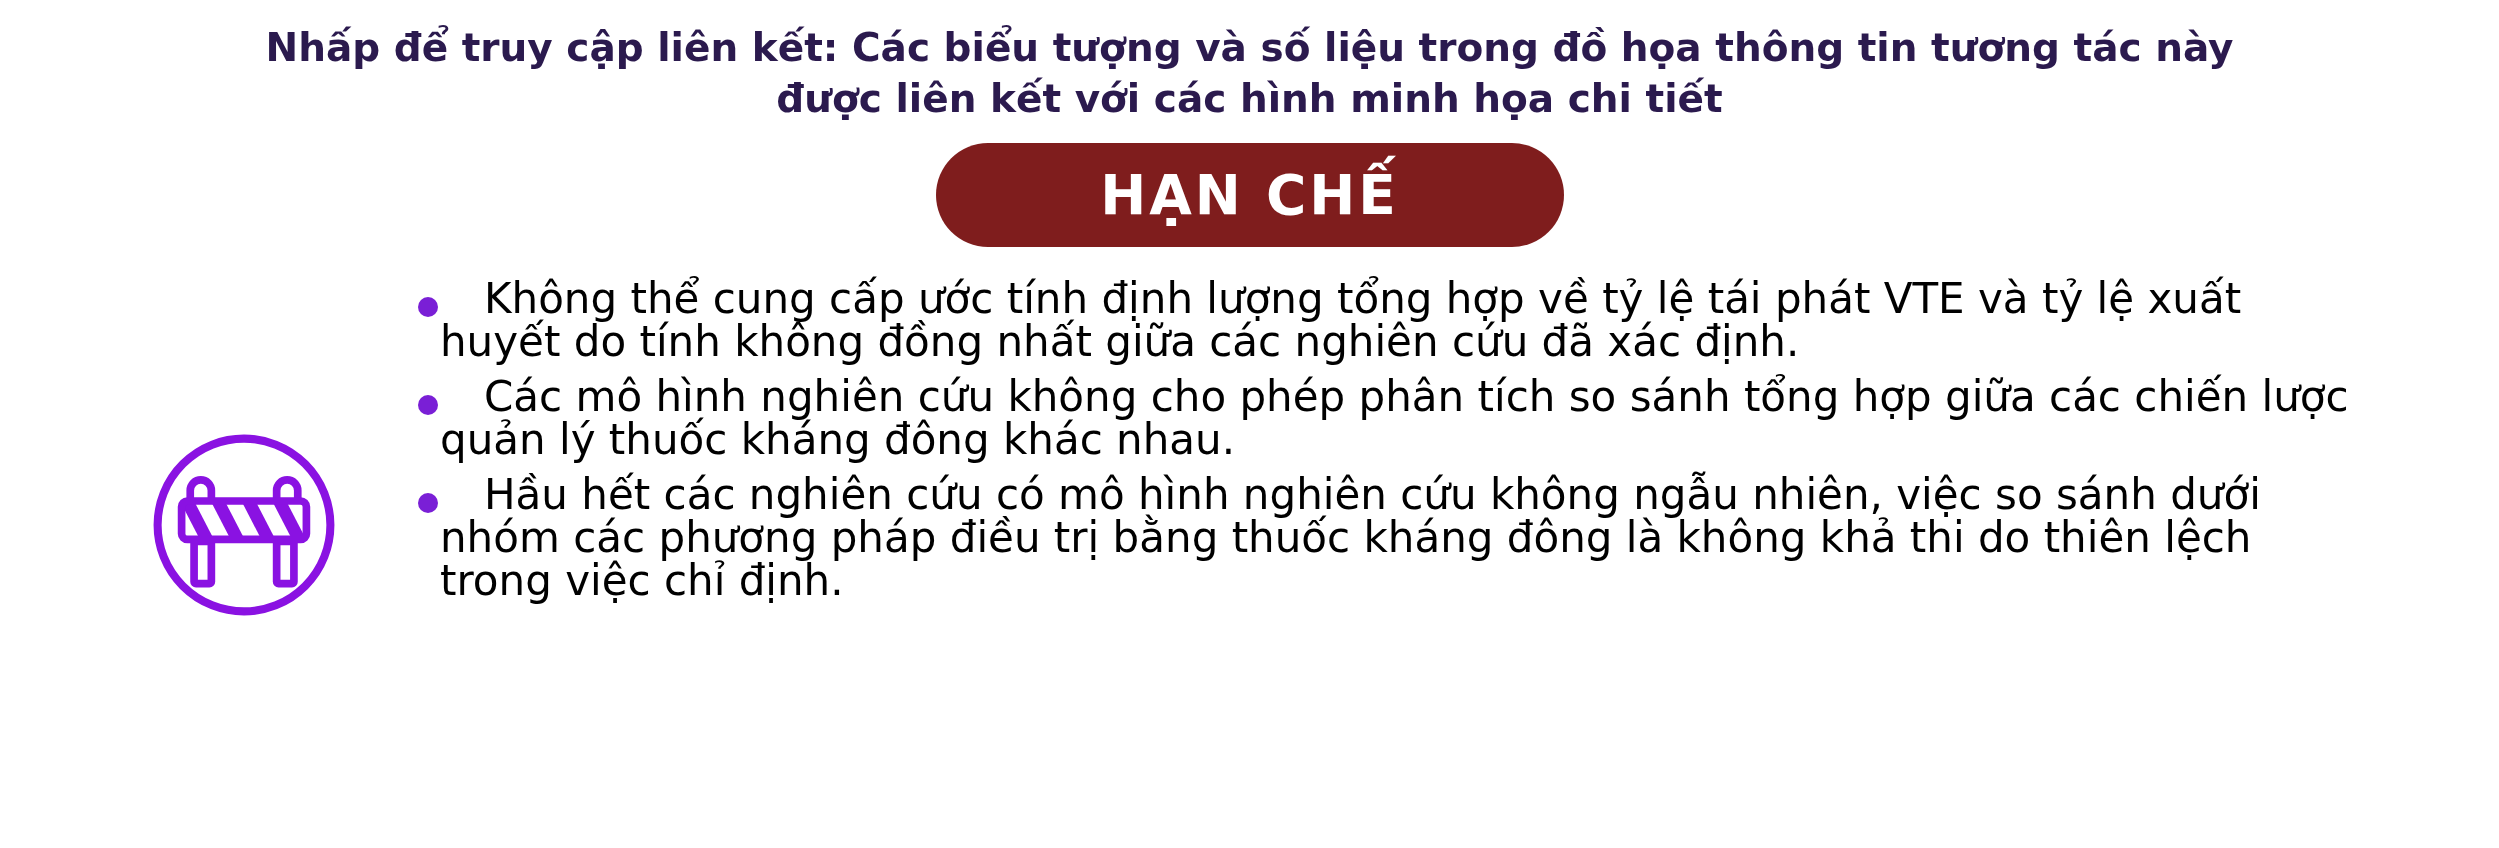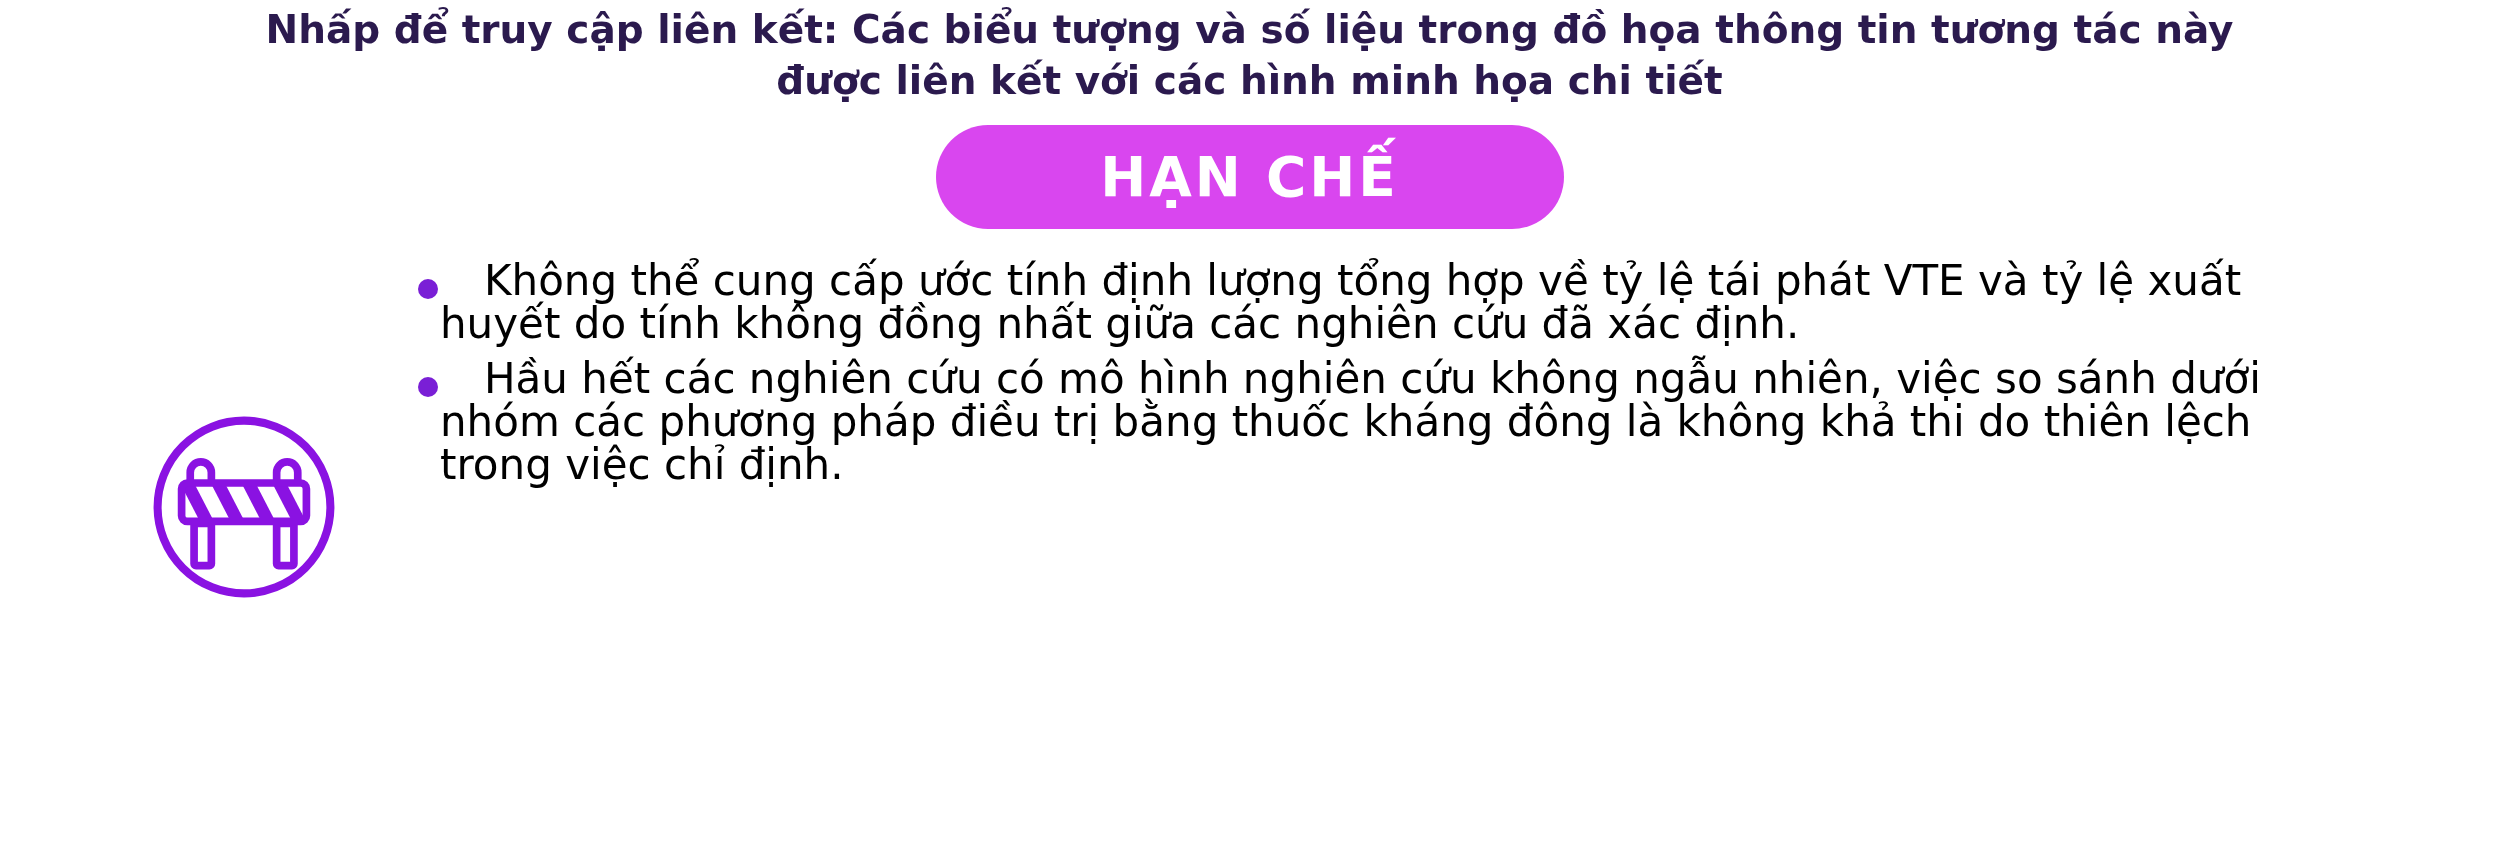--- a/index.html
+++ b/index.html
@@ -13,36 +13,36 @@
   }
   .canvas {
     width: 2499px;
     height: 848px;
     background: #ffffff;
     position: relative;
   }
 
   
   .intro-note {
-    padding-top: 4px;
+    padding-top: 22px;
     margin: 0 auto;
     max-width: 2060px;
     text-align: center;
     font-size: 39px;
     line-height: 1.32;
     font-weight: bold;
     color: #2b1a4e;
   }
 
   
   .pill {
     width: 628px;
     height: 104px;
     margin: 18px auto 0 auto;
-    background: #d946ef;
+    background: #7f1d1d;
     border-radius: 52px;
     display: flex;
     align-items: center;
     justify-content: center;
     cursor: pointer;
     border: none;
   }
   .pill-label {
     color: #ffffff;
     font-size: 55px;
@@ -137,19 +137,23 @@
       </svg>
     </div>
 
     <ul class="bullets">
       <li class="bullet">
         <span class="dot"></span>
         <p class="bullet-text">Không thể cung cấp ước tính định lượng tổng hợp về tỷ lệ tái phát VTE và tỷ lệ xuất huyết do tính không đồng nhất giữa các nghiên cứu đã xác định.</p>
       </li>
       <li class="bullet">
         <span class="dot"></span>
+        <p class="bullet-text">Các mô hình nghiên cứu không cho phép phân tích so sánh tổng hợp giữa các chiến lược quản lý thuốc kháng đông khác nhau.</p>
+      </li>
+      <li class="bullet">
+        <span class="dot"></span>
         <p class="bullet-text">Hầu hết các nghiên cứu có mô hình nghiên cứu không ngẫu nhiên, việc so sánh dưới nhóm các phương pháp điều trị bằng thuốc kháng đông là không khả thi do thiên lệch trong việc chỉ định.</p>
       </li>
     </ul>
 
   </div>
 
 </div>
 
 </body></html>

